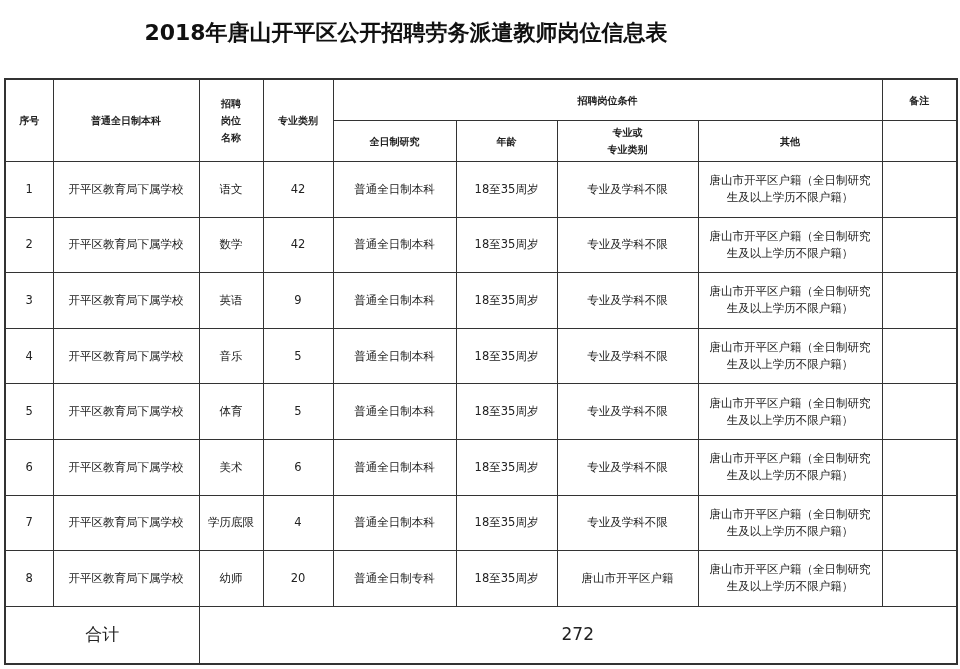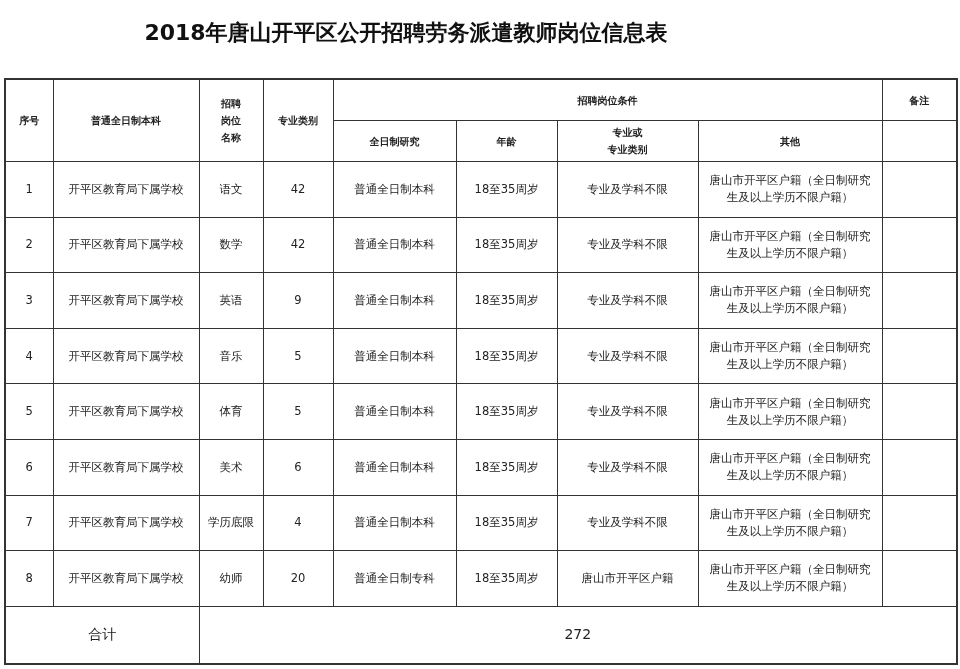--- a/index.html
+++ b/index.html
@@ -8,21 +8,21 @@
   .title { position: absolute; left: 0; top: 18px; width: 812px; text-align: center;
            font-size: 22px; font-weight: bold; color: #111; letter-spacing: 0px; }
   table { position: absolute; left: 4px; top: 78px; border-collapse: collapse;
           table-layout: fixed; width: 952px; }
   td, th { border: 1.5px solid #333; text-align: center; vertical-align: middle;
            font-size: 11.5px; font-weight: normal; padding: 0; line-height: 17px; color: #222; }
   th { font-weight: bold; font-size: 10px; text-align: center; }
   .hdr1 td, .hdr1 th { height: 40px; }
   .hdr2 th { height: 40px; }
   .body-row td { height: 54.6px; }
-  .total-row td { height: 56px; font-size: 14px; }
+  .total-row td { height: 56px; font-size: 17px; }
   .outer { border: 2px solid #333; }
 </style>
 </head>
 <body>
 
 <div class="title">2018年唐山开平区公开招聘劳务派遣教师岗位信息表</div>
 
 <table class="outer">
   <colgroup>
     <col style="width:48px">

